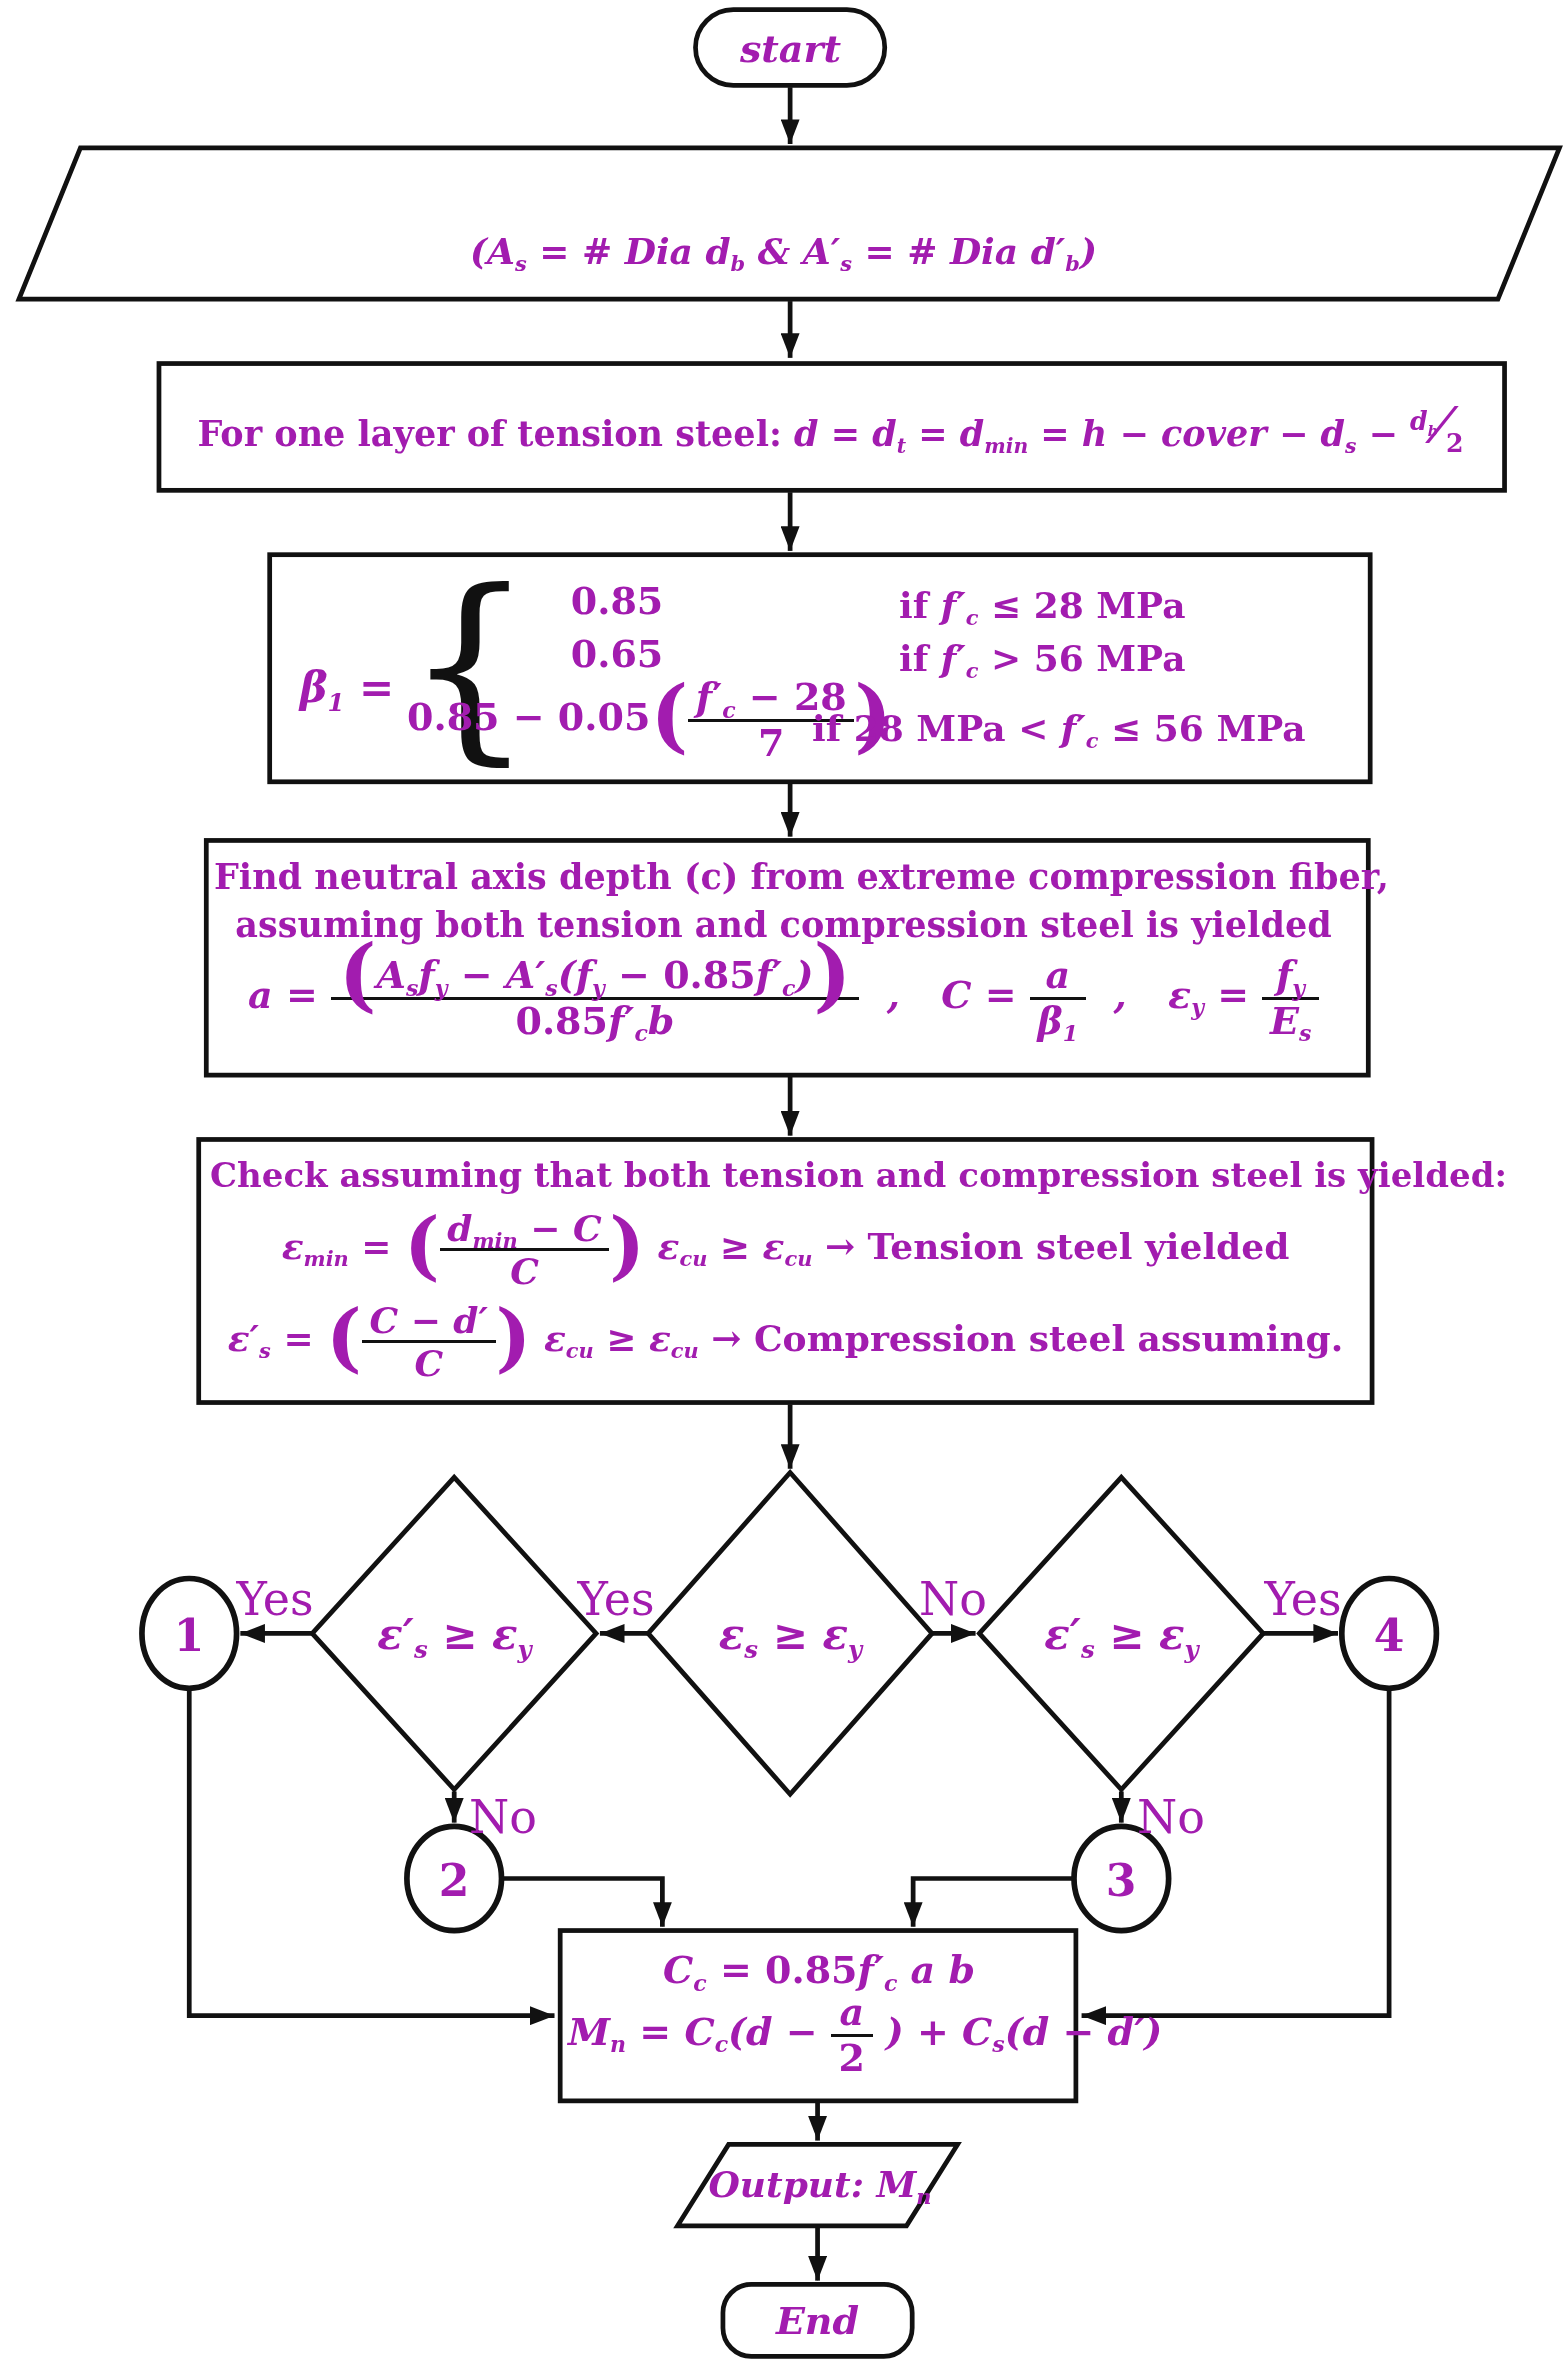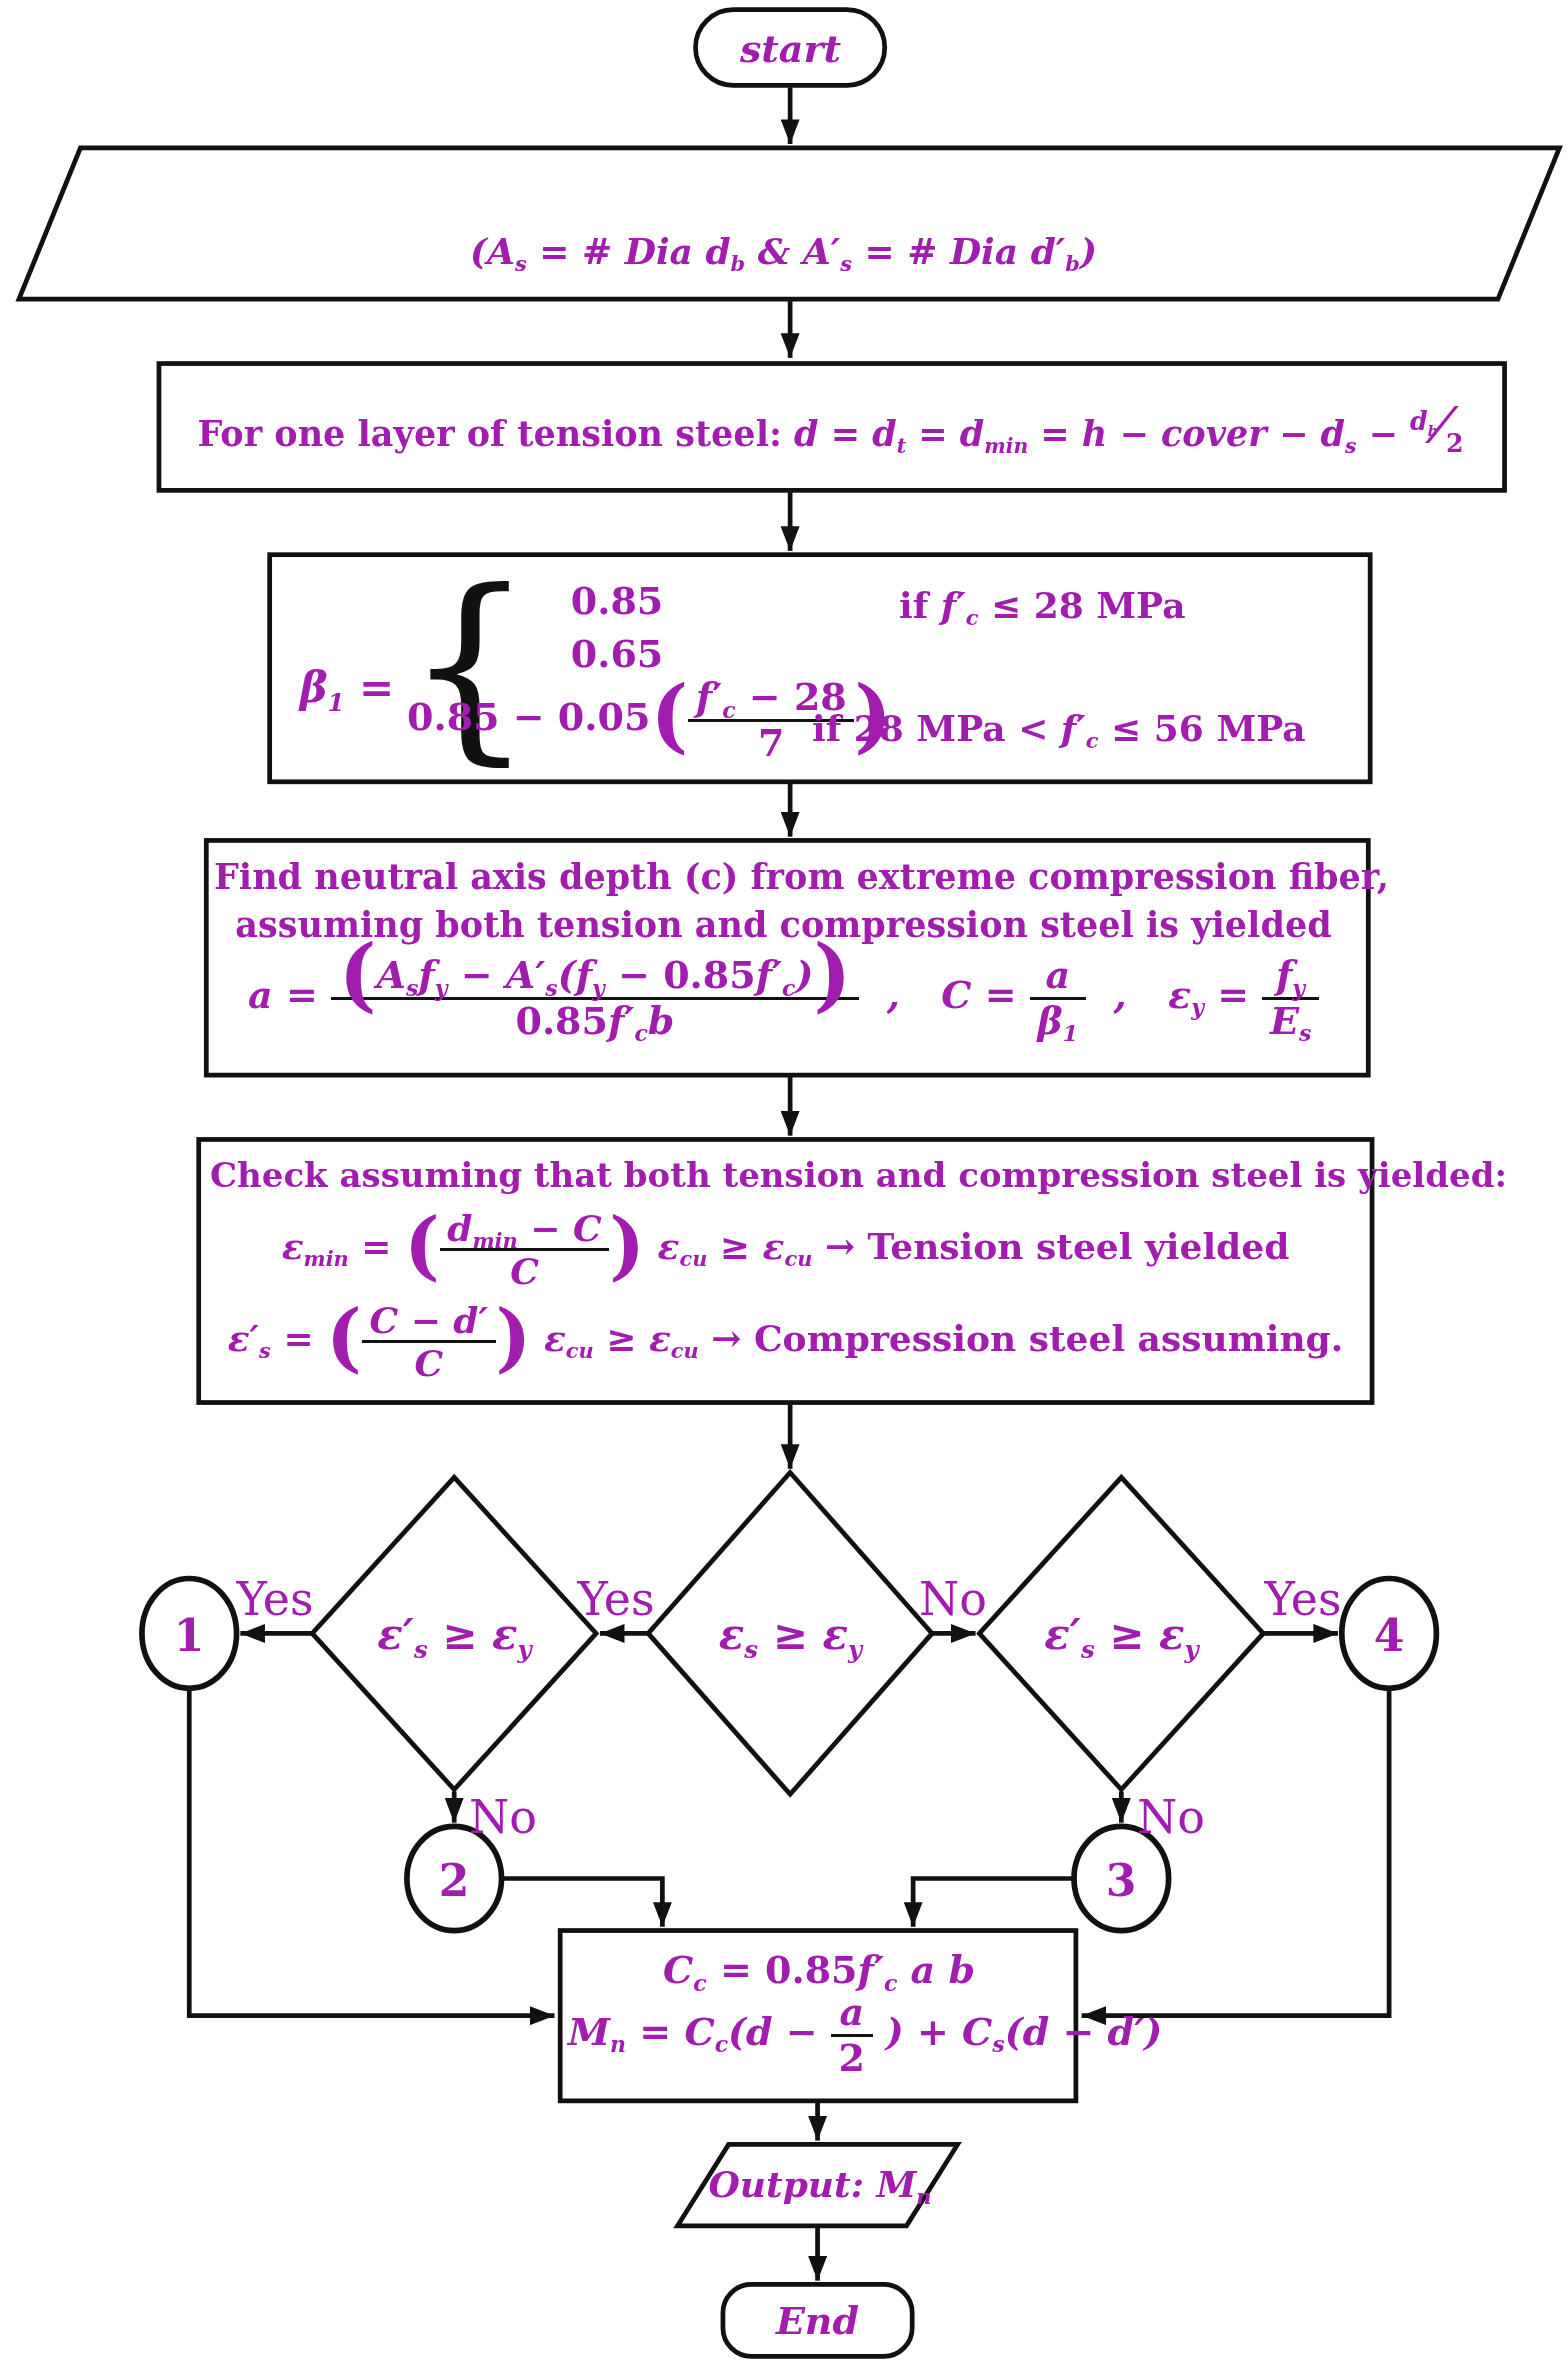--- a/index.html
+++ b/index.html
@@ -104,20 +104,21 @@
   <div class="t fs38" style="left:26.5px; top:231px; width:1514px;">(A<sub>s</sub> = # Dia d<sub>b</sub> &amp; A′<sub>s</sub> = # Dia d′<sub>b</sub>)</div>
 
   <div class="t fs37" style="left:168px; top:401px; width:1325px;"><span class="up">For one layer of tension steel: </span>d = d<sub>t</sub> = d<sub>min</sub> = h − cover − d<sub>s</sub> − <span class="fbn">d<sub>b</sub></span><span class="fsl">⁄</span><span class="fbd">2</span></div>
 
   <div class="t fs42" style="left:295px; top:664px; width:104px;">β<sub>1</sub> =</div>
   <div class="brace" style="left:405px; top:566px;">{</div>
   <div class="t up" style="left:461px; top:579px; width:312px;">0.85</div>
   <div class="t up" style="left:461px; top:632px; width:312px;">0.65</div>
   <div class="t up" style="left:407px; top:676px; width:435px;">0.85 − 0.05<span class="tall">(</span><span class="frac"><span class="num"><i>f</i>′<sub><i>c</i></sub> − 28</span><span class="den">7</span></span><span class="tall">)</span></div>
   <div class="t fs38 left" style="left:899px; top:585px; width:473px;"><span class="up">if </span>f′<sub>c</sub><span class="up"> ≤ 28 MPa</span></div>
+  <div class="t fs38 left" style="left:899px; top:638px; width:473px;"><span class="up">if </span>f′<sub>c</sub><span class="up"> &gt; 56 MPa</span></div>
   <div class="t fs38 left" style="left:812px; top:708px; width:558px;"><span class="up">if 28 MPa &lt; </span>f′<sub>c</sub><span class="up"> ≤ 56 MPa</span></div>
 
   <div class="t up fs37" style="left:214px; top:857px; width:1139px;">Find neutral axis depth (c) from extreme compression fiber,</div>
   <div class="t up fs37" style="left:214px; top:905px; width:1139px;">assuming both tension and compression steel is yielded</div>
   <div class="t" style="left:214px; top:954px; width:1139px;">a = <span class="frac"><span class="num"><span class="tall">(</span>A<sub>s</sub>f<sub>y</sub> − A′<sub>s</sub>(f<sub>y</sub> − <span class="up">0.85</span>f′<sub>c</sub>)<span class="tall">)</span></span><span class="den"><span class="up">0.85</span>f′<sub>c</sub>b</span></span><span class="comma">,</span> C = <span class="frac"><span class="num">a</span><span class="den">β<sub>1</sub></span></span><span class="comma">,</span> ε<sub>y</sub> = <span class="frac"><span class="num">f<sub>y</sub></span><span class="den">E<sub>s</sub></span></span></div>
 
   <div class="t up fs36" style="left:210px; top:1156px; width:1151px;">Check assuming that both tension and compression steel is yielded:</div>
   <div class="t fs38" style="left:210px; top:1208px; width:1151px;">ε<sub>min</sub> = <span class="tall">(</span><span class="frac"><span class="num">d<sub>min</sub> − C</span><span class="den">C</span></span><span class="tall">)</span> ε<sub>cu</sub> <span class="up">≥</span> ε<sub>cu</sub> <span class="up"> → Tension steel yielded</span></div>
   <div class="t fs38" style="left:210px; top:1300px; width:1151px;">ε′<sub>s</sub> = <span class="tall">(</span><span class="frac"><span class="num">C − d′</span><span class="den">C</span></span><span class="tall">)</span> ε<sub>cu</sub> <span class="up">≥</span> ε<sub>cu</sub> <span class="up"> → Compression steel assuming.</span></div>
 

